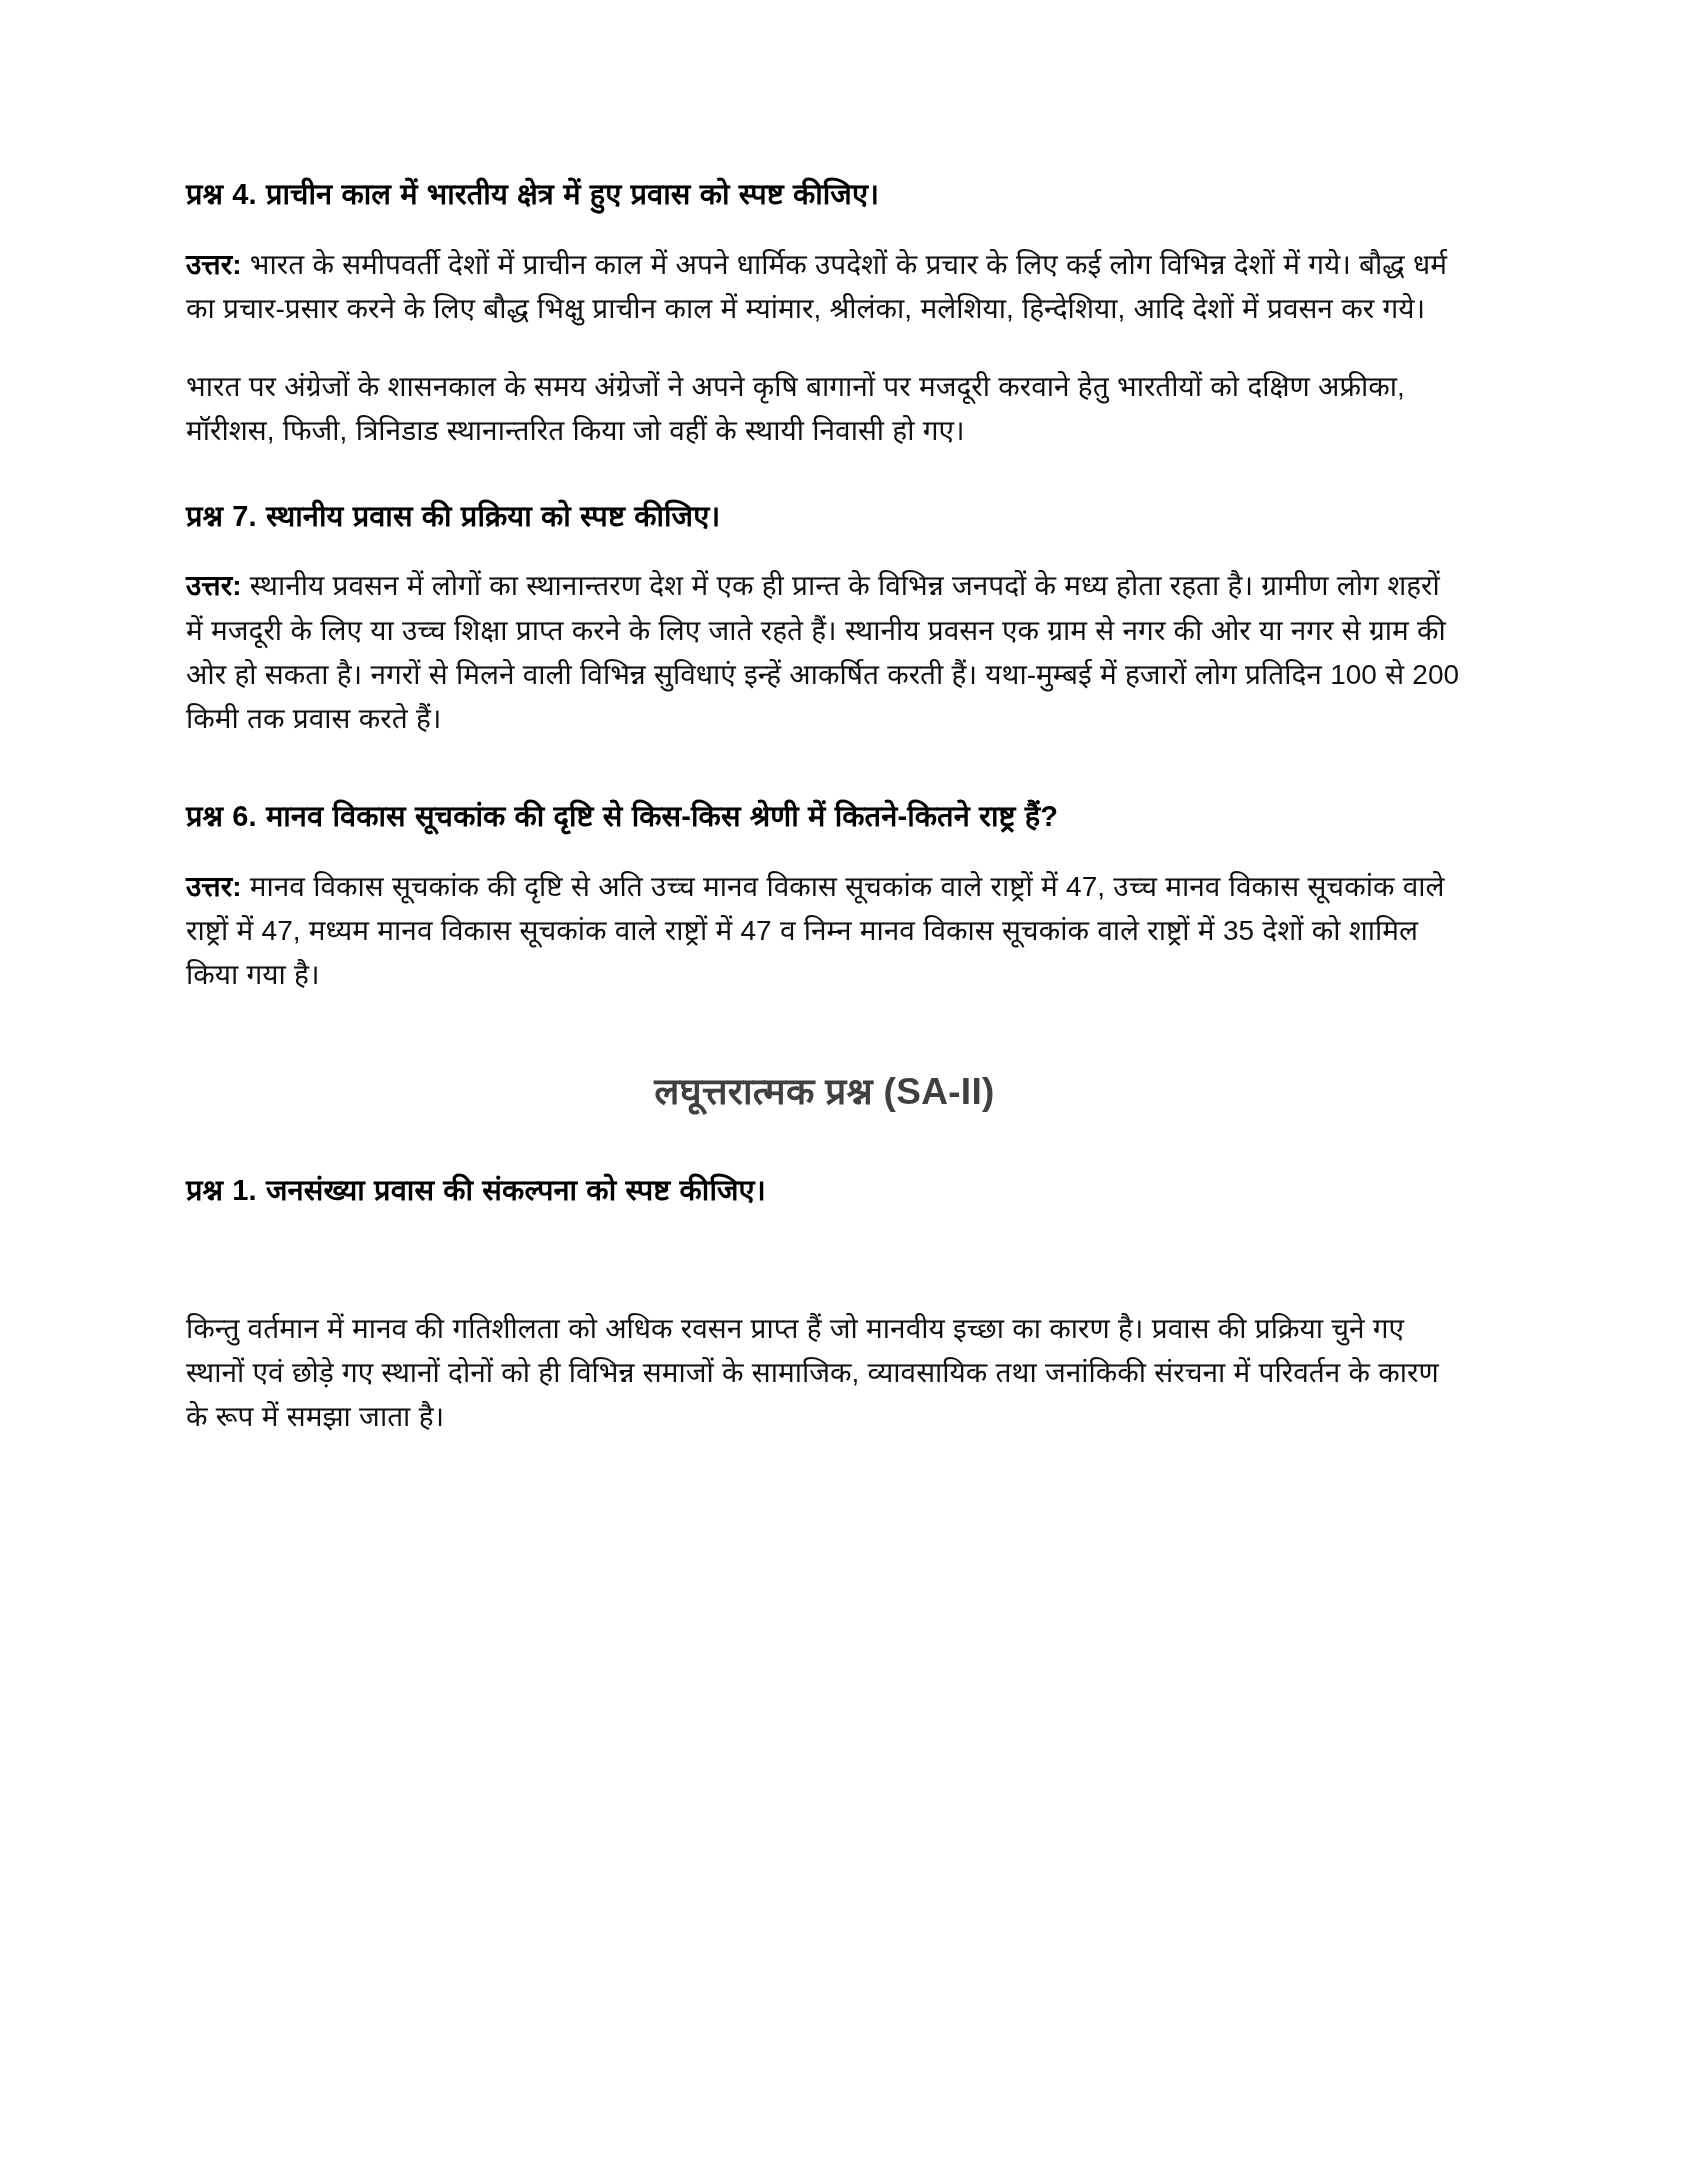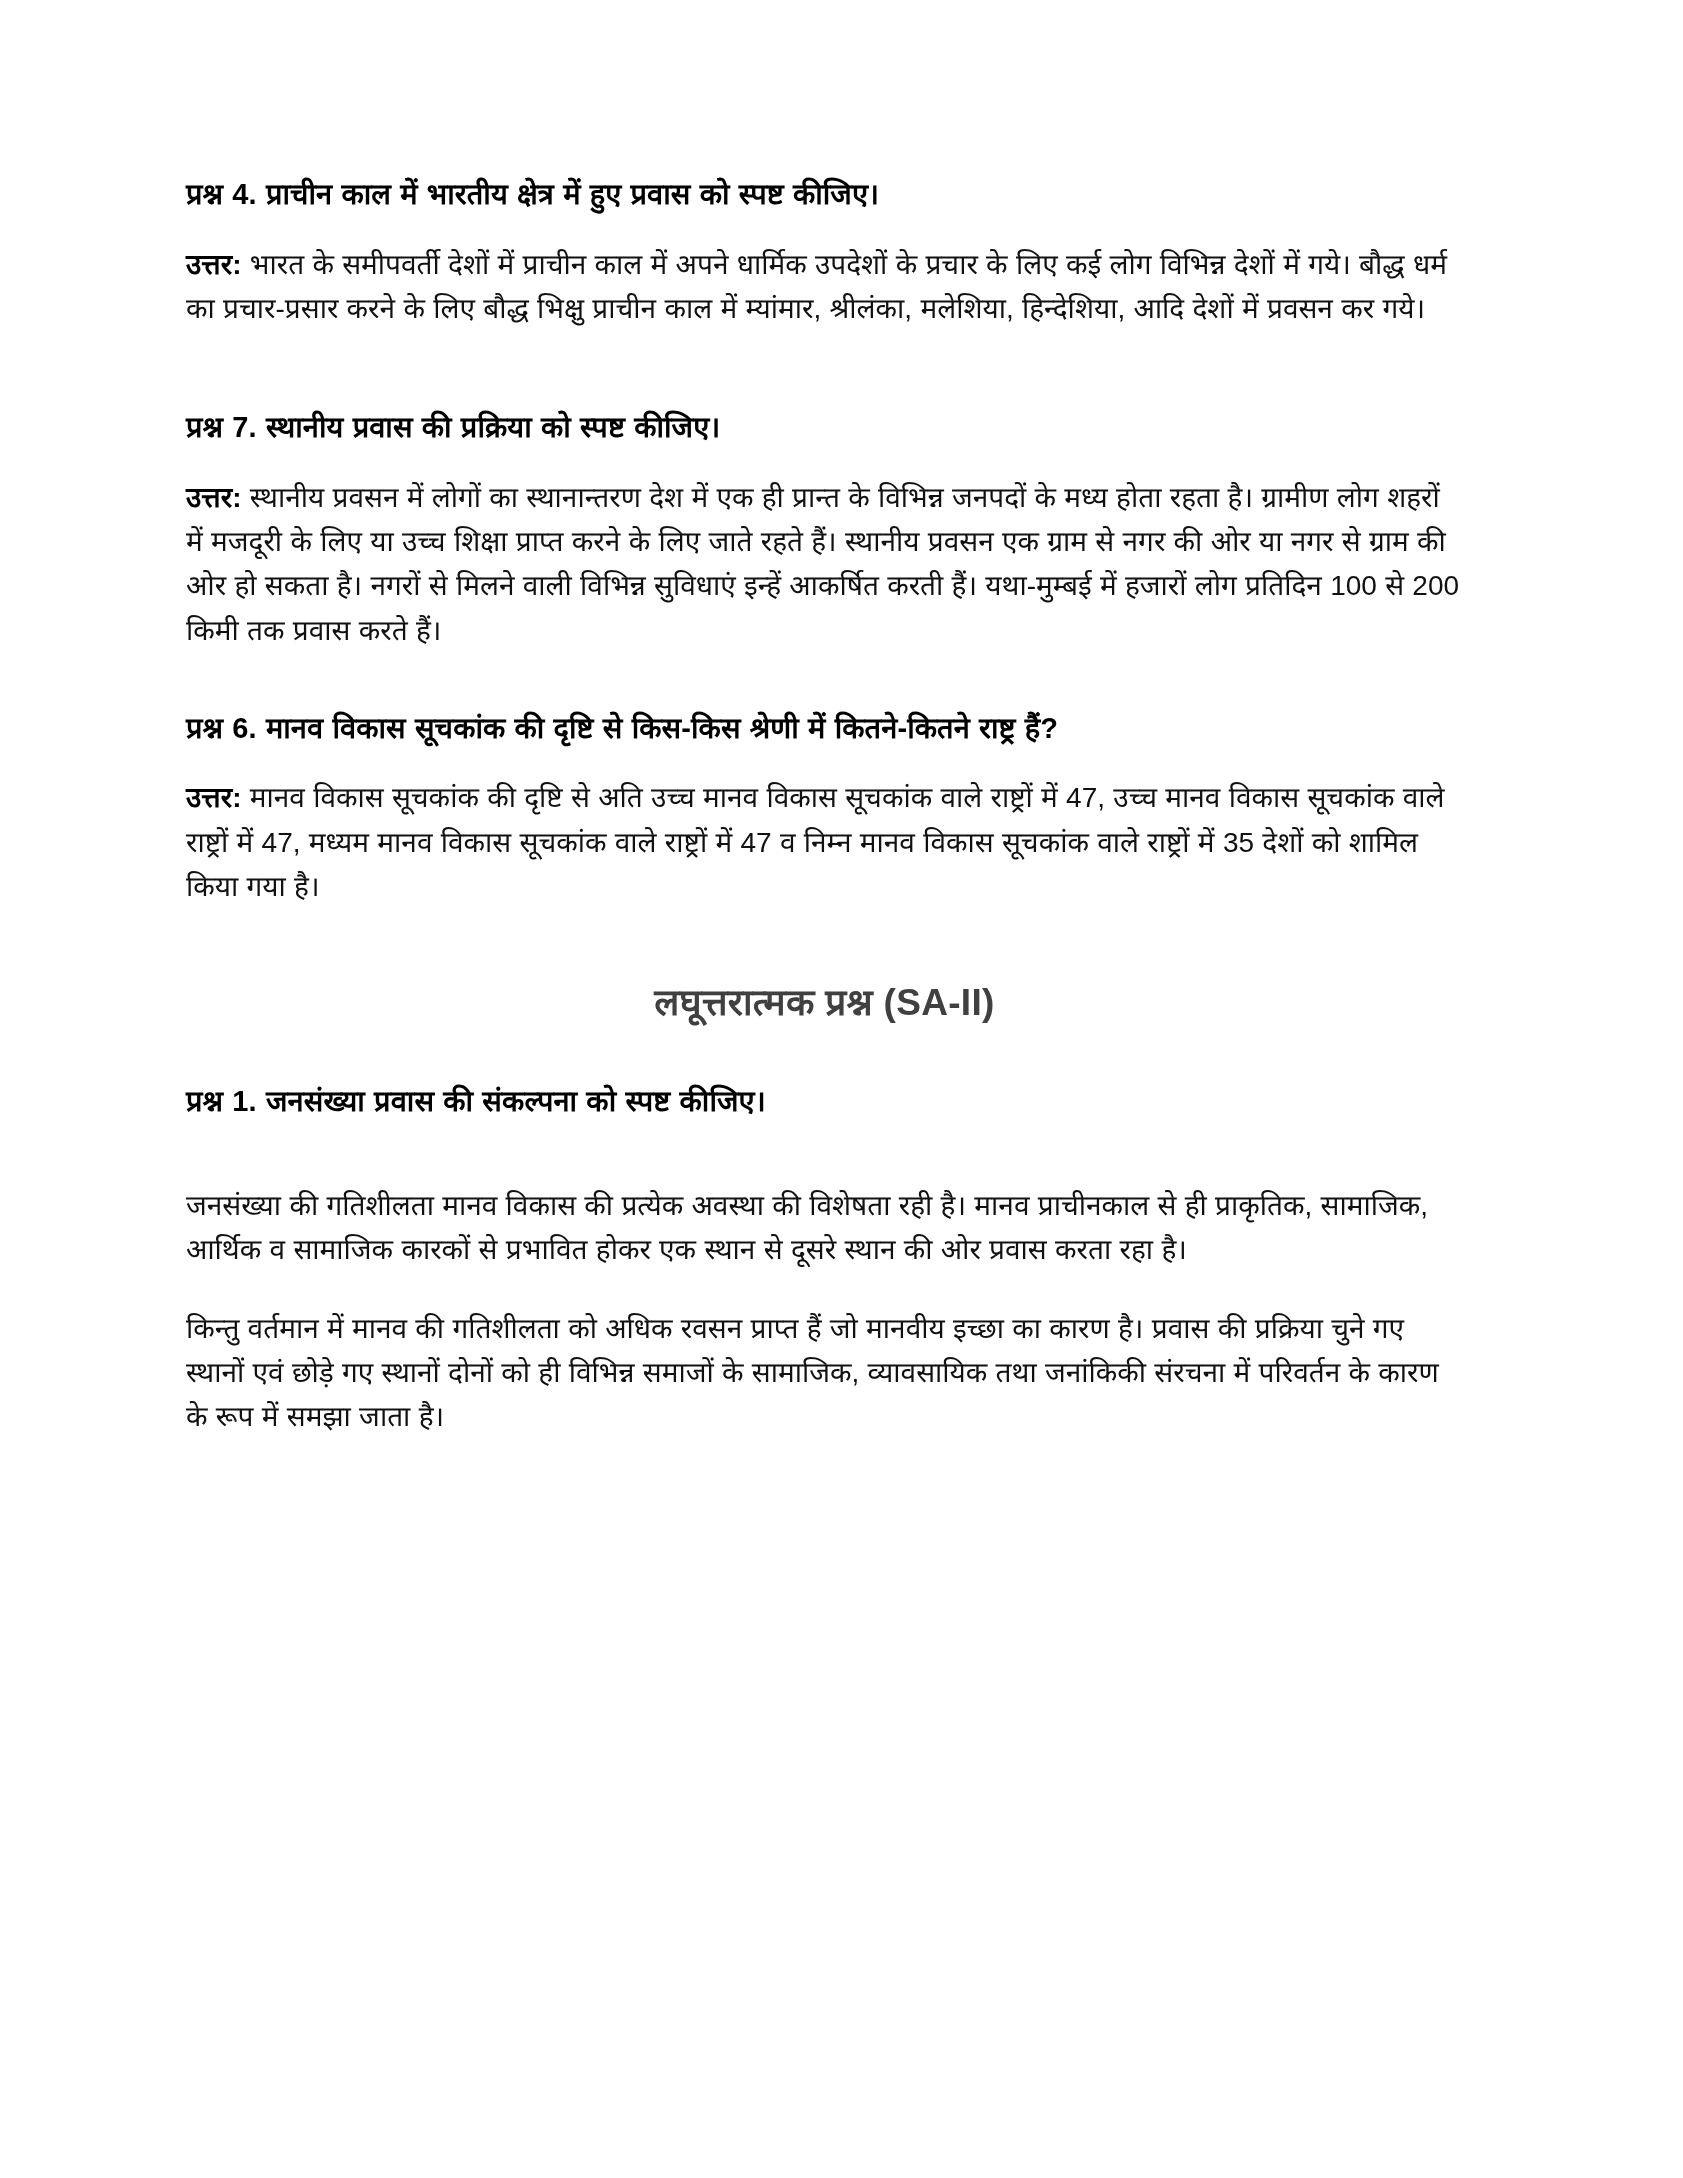--- a/index.html
+++ b/index.html
@@ -78,20 +78,21 @@
     <h2 class="q-heading">प्रश्न 4. प्राचीन काल में भारतीय क्षेत्र में हुए प्रवास को स्पष्ट कीजिए।</h2>
 
     <div class="gap-sm"></div>
 
     <p class="para">
       <span class="lead">उत्तर:</span><span> भारत के समीपवर्ती देशों में प्राचीन काल में अपने धार्मिक उपदेशों के प्रचार के लिए कई लोग विभिन्न देशों में गये। बौद्ध धर्म का प्रचार-प्रसार करने के लिए बौद्ध भिक्षु प्राचीन काल में म्यांमार, श्रीलंका, मलेशिया, हिन्देशिया, आदि देशों में प्रवसन कर गये।</span>
     </p>
 
     <div class="gap-md"></div>
 
+    <p class="para">भारत पर अंग्रेजों के शासनकाल के समय अंग्रेजों ने अपने कृषि बागानों पर मजदूरी करवाने हेतु भारतीयों को दक्षिण अफ्रीका, मॉरीशस, फिजी, त्रिनिडाड स्थानान्तरित किया जो वहीं के स्थायी निवासी हो गए।</p>
 
     <div class="gap-lg"></div>
 
     <h2 class="q-heading">प्रश्न 7. स्थानीय प्रवास की प्रक्रिया को स्पष्ट कीजिए।</h2>
 
     <div class="gap-sm"></div>
 
     <p class="para">
       <span class="lead">उत्तर:</span><span> स्थानीय प्रवसन में लोगों का स्थानान्तरण देश में एक ही प्रान्त के विभिन्न जनपदों के मध्य होता रहता है। ग्रामीण लोग शहरों में मजदूरी के लिए या उच्च शिक्षा प्राप्त करने के लिए जाते रहते हैं। स्थानीय प्रवसन एक ग्राम से नगर की ओर या नगर से ग्राम की ओर हो सकता है। नगरों से मिलने वाली विभिन्न सुविधाएं इन्हें आकर्षित करती हैं। यथा-मुम्बई में हजारों लोग प्रतिदिन 100 से 200 किमी तक प्रवास करते हैं।</span>
     </p>
@@ -112,21 +113,20 @@
 
     <div class="gap-xl"></div>
 
     <h2 class="q-heading">प्रश्न 1. जनसंख्या प्रवास की संकल्पना को स्पष्ट कीजिए।</h2>
 
     <div class="gap-sm"></div>
 
 
     <div class="gap-md"></div>
 
-    <p class="para">जनसंख्या की गतिशीलता मानव विकास की प्रत्येक अवस्था की विशेषता रही है। मानव प्राचीनकाल से ही प्राकृतिक, सामाजिक, आर्थिक व सामाजिक कारकों से प्रभावित होकर एक स्थान से दूसरे स्थान की ओर प्रवास करता रहा है।</p>
 
     <div class="gap-md"></div>
 
     <p class="para">किन्तु वर्तमान में मानव की गतिशीलता को अधिक रवसन प्राप्त हैं जो मानवीय इच्छा का कारण है। प्रवास की प्रक्रिया चुने गए स्थानों एवं छोड़े गए स्थानों दोनों को ही विभिन्न समाजों के सामाजिक, व्यावसायिक तथा जनांकिकी संरचना में परिवर्तन के कारण के रूप में समझा जाता है।</p>
 
     <div class="gap-md"></div>
 
 
   </div>
 </div>

